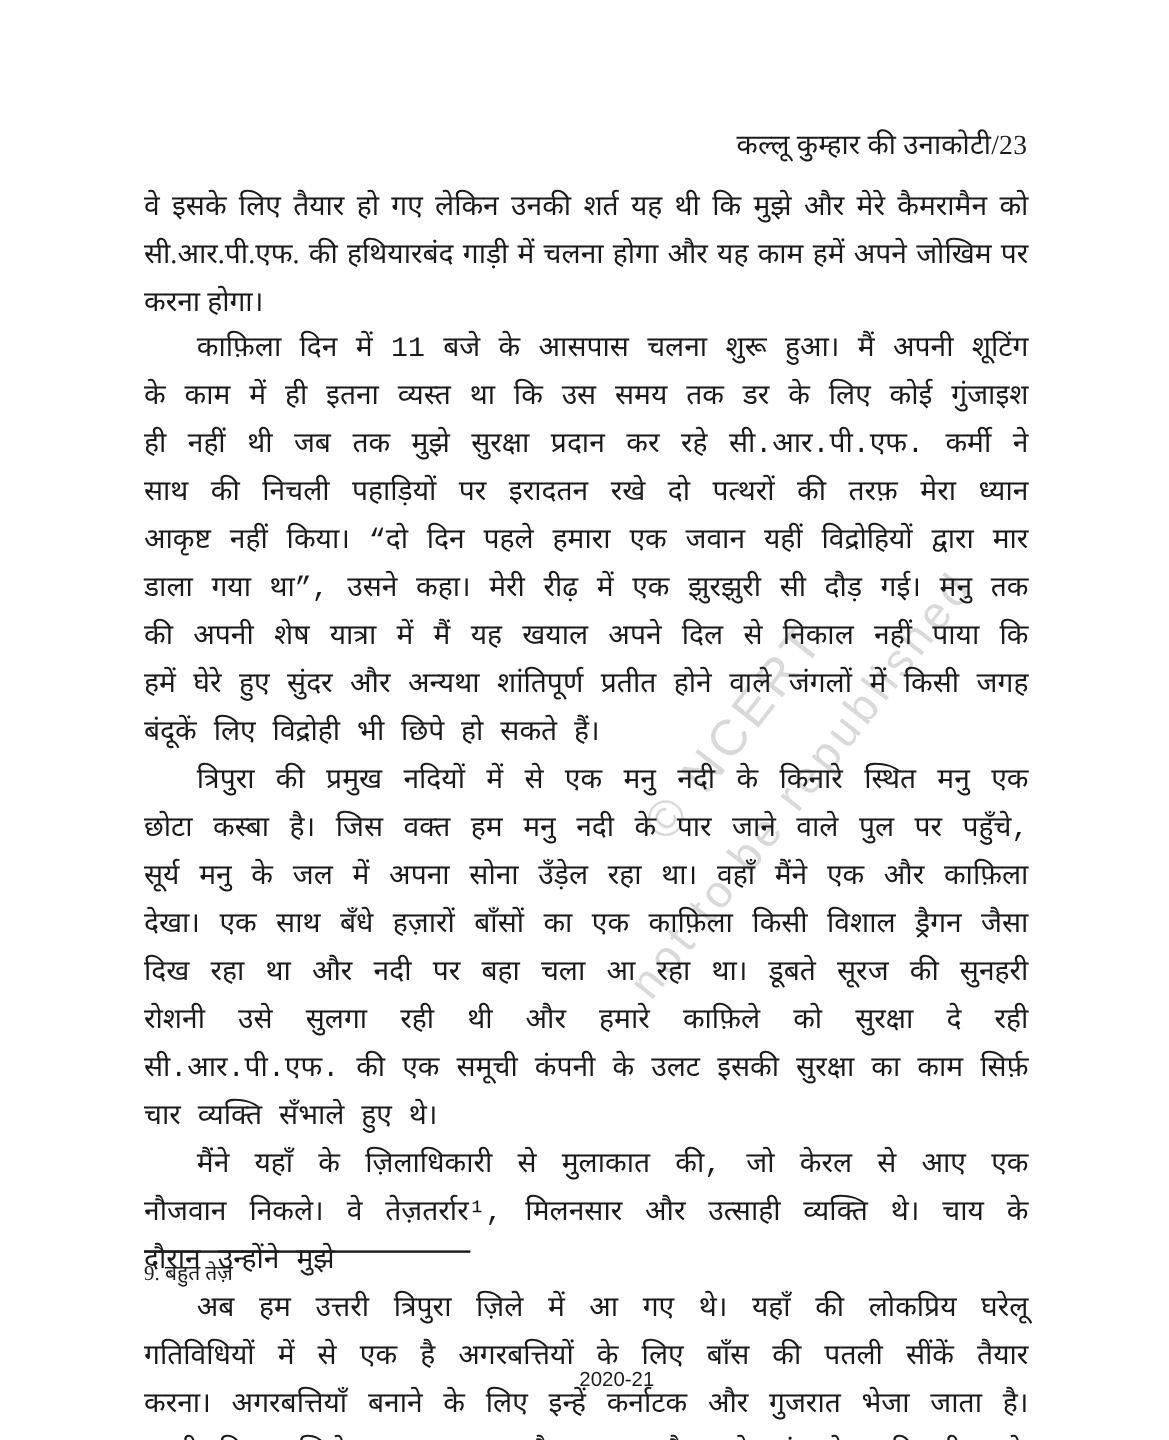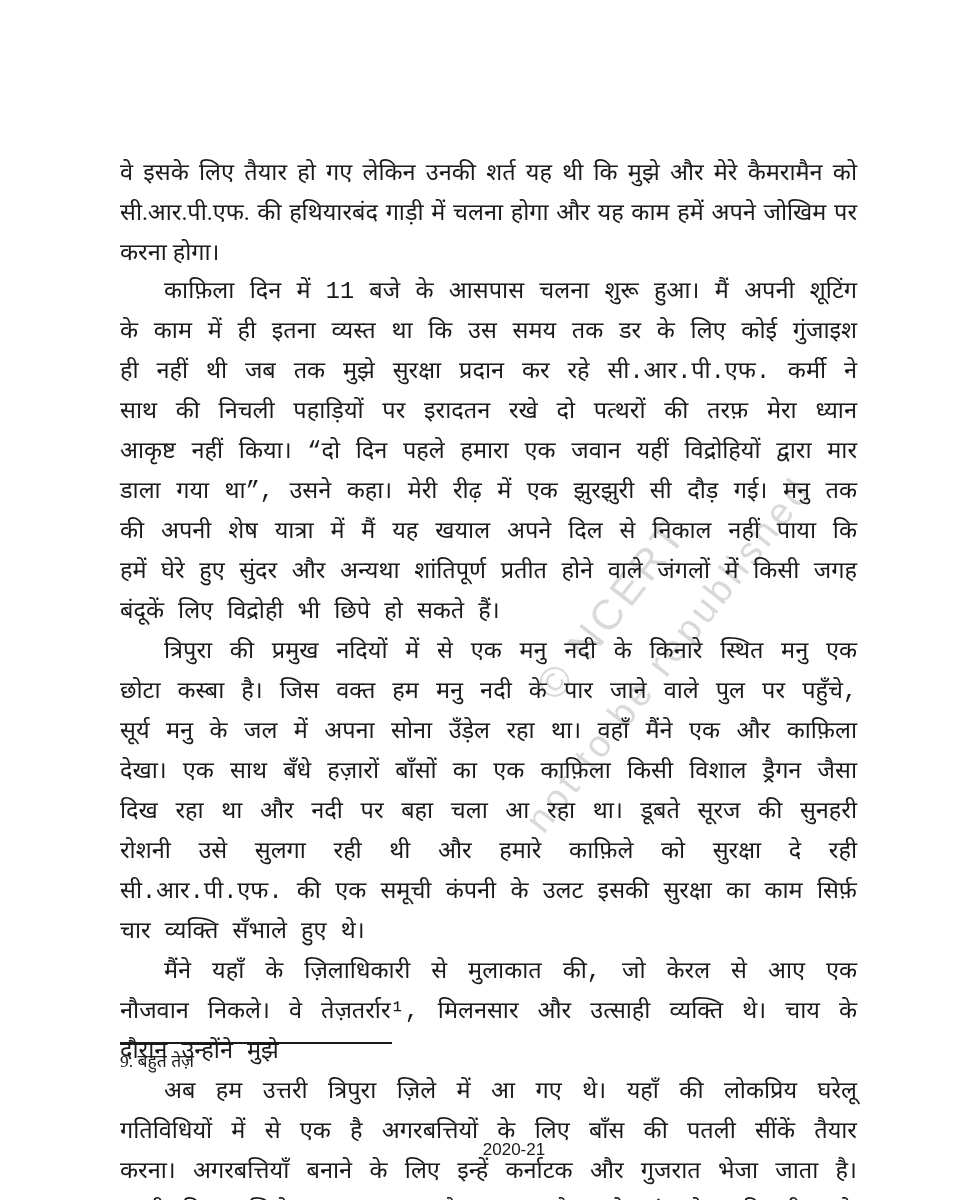--- a/index.html
+++ b/index.html
@@ -93,20 +93,21 @@
 </head>
 <body>
 
 <div class="page">
 
   <div class="watermark">
     <div class="wm-line1">© NCERT</div>
     <div class="wm-line2">not to be republished</div>
   </div>
 
+  <div class="running-header">कल्लू कुम्हार की उनाकोटी/23</div>
 
   <div class="content">
     <p>वे इसके लिए तैयार हो गए लेकिन उनकी शर्त यह थी कि मुझे और मेरे कैमरामैन को सी.आर.पी.एफ. की हथियारबंद गाड़ी में चलना होगा और यह काम हमें अपने जोखिम पर करना होगा।</p>
     <p class="indent">काफ़िला दिन में 11 बजे के आसपास चलना शुरू हुआ। मैं अपनी शूटिंग के काम में ही इतना व्यस्त था कि उस समय तक डर के लिए कोई गुंजाइश ही नहीं थी जब तक मुझे सुरक्षा प्रदान कर रहे सी.आर.पी.एफ. कर्मी ने साथ की निचली पहाड़ियों पर इरादतन रखे दो पत्थरों की तरफ़ मेरा ध्यान आकृष्ट नहीं किया। “दो दिन पहले हमारा एक जवान यहीं विद्रोहियों द्वारा मार डाला गया था”, उसने कहा। मेरी रीढ़ में एक झुरझुरी सी दौड़ गई। मनु तक की अपनी शेष यात्रा में मैं यह खयाल अपने दिल से निकाल नहीं पाया कि हमें घेरे हुए सुंदर और अन्यथा शांतिपूर्ण प्रतीत होने वाले जंगलों में किसी जगह बंदूकें लिए विद्रोही भी छिपे हो सकते हैं।</p>
     <p class="indent">त्रिपुरा की प्रमुख नदियों में से एक मनु नदी के किनारे स्थित मनु एक छोटा कस्बा है। जिस वक्त हम मनु नदी के पार जाने वाले पुल पर पहुँचे, सूर्य मनु के जल में अपना सोना उँड़ेल रहा था। वहाँ मैंने एक और काफ़िला देखा। एक साथ बँधे हज़ारों बाँसों का एक काफ़िला किसी विशाल ड्रैगन जैसा दिख रहा था और नदी पर बहा चला आ रहा था। डूबते सूरज की सुनहरी रोशनी उसे सुलगा रही थी और हमारे काफ़िले को सुरक्षा दे रही सी.आर.पी.एफ. की एक समूची कंपनी के उलट इसकी सुरक्षा का काम सिर्फ़ चार व्यक्ति सँभाले हुए थे।</p>
     <p class="indent">मैंने यहाँ के ज़िलाधिकारी से मुलाकात की, जो केरल से आए एक नौजवान निकले। वे तेज़तर्रार¹, मिलनसार और उत्साही व्यक्ति थे। चाय के दौरान उन्होंने मुझे</p>
     <p class="indent">अब हम उत्तरी त्रिपुरा ज़िले में आ गए थे। यहाँ की लोकप्रिय घरेलू गतिविधियों में से एक है अगरबत्तियों के लिए बाँस की पतली सींकें तैयार करना। अगरबत्तियाँ बनाने के लिए इन्हें कर्नाटक और गुजरात भेजा जाता है। उत्तरी त्रिपुरा ज़िले का मुख्यालय कैलासशहर है, जो बांग्लादेश की सीमा के काफ़ी करीब है।</p>
   </div>
 
   <div class="footnote-area">

